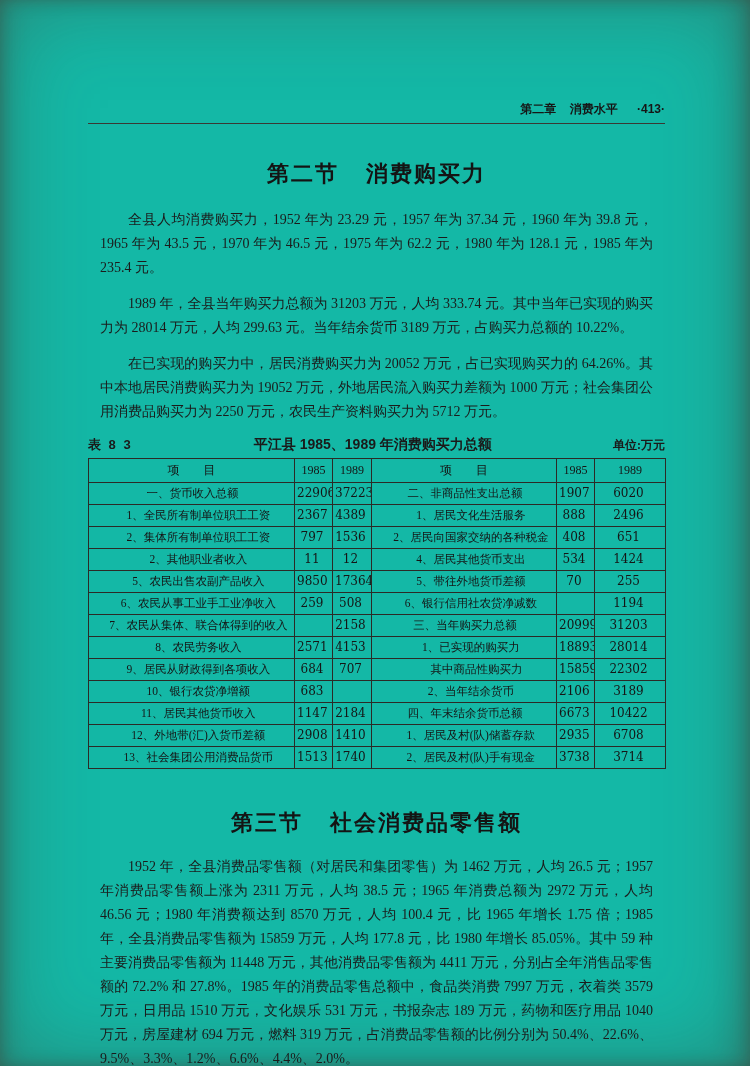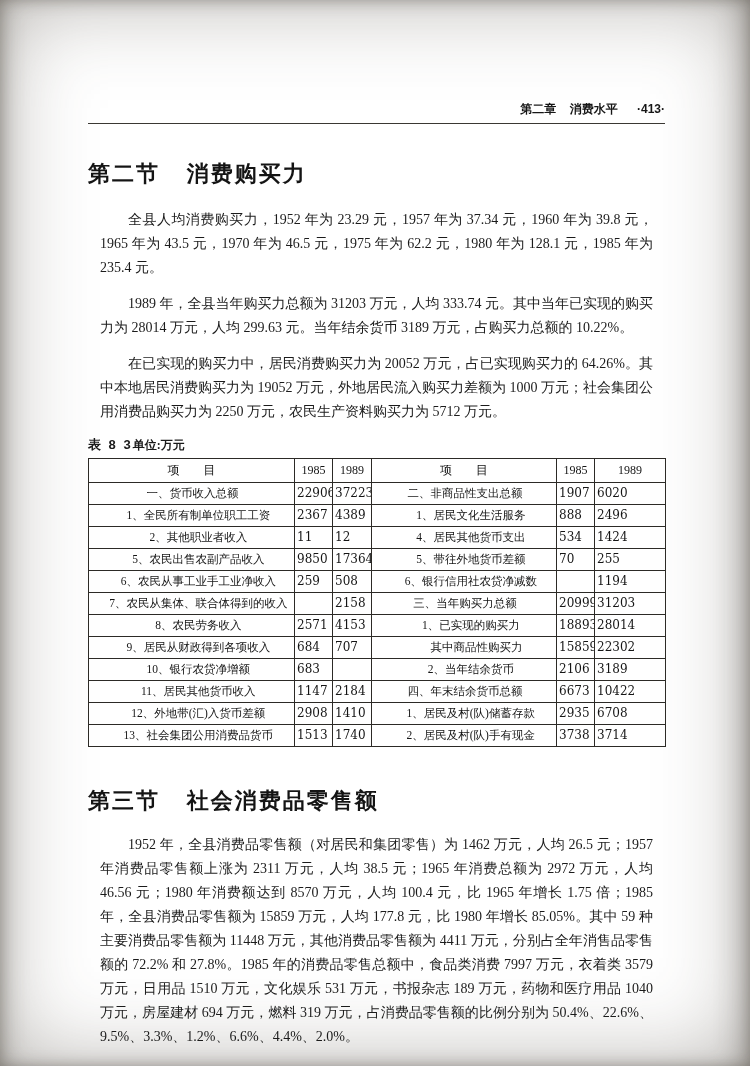--- a/index.html
+++ b/index.html
@@ -4,21 +4,21 @@
 <style>
   html, body {
     margin: 0; padding: 0;
     width: 750px; height: 1066px;
     overflow: hidden;
     background: #8f8d89;
   }
   .page {
     position: relative;
     width: 750px; height: 1066px;
-    background: #ffffff;
+    background: #14b8a6;
     box-shadow: inset 0 0 90px rgba(70,62,52,.40),
                 inset 0 0 12px rgba(70,62,52,.22),
                 inset -18px 0 30px -14px rgba(60,54,46,.45),
                 inset 14px 0 26px -12px rgba(60,54,46,.40);
   }
   .content {
     position: absolute;
     left: 88px; top: 0;
     width: 577px;
     color: #1a1a1a;
@@ -33,20 +33,21 @@
   }
   .hdr-chapter { margin-right: 10px; }
   .hdr-title   { margin-right: 16px; }
   .header-rule {
     border: none;
     border-top: 1.3px solid #3a3833;
     margin: 5px 0 0 0;
   }
   .section-title {
     margin: 36px 0 20px 0;
+    text-align: center;
     font-family: "Liberation Sans", "DejaVu Sans", sans-serif;
     font-weight: bold;
     font-size: 22px;
     letter-spacing: 2px;
     color: #141414;
     line-height: 28px;
   }
   .section-title .title-text { margin-left: 0.85em; }
   .section-title.second { margin-top: 40px; margin-bottom: 18px; }
   .body-para {
@@ -104,21 +105,21 @@
   td.item {
     font-family: "Liberation Serif", "DejaVu Serif", serif;
     font-size: 11.5px;
     text-align: center;
     padding: 1px 2px 1px 4px;
     white-space: nowrap;
   }
   td.num {
     font-family: "DejaVu Serif", "Liberation Serif", serif;
     font-size: 12px;
-    text-align: left;
+    text-align: center;
     padding: 1px 5px 1px 2px;
   }
   col.c-item-l  { width: 206px; }
   col.c-num     { width: 38px;  }
   col.c-num2    { width: 39px;  }
   col.c-item-r  { width: 185px; }
   col.c-num3    { width: 38px;  }
   col.c-numlast { width: 71px;  }
 </style>
 </head>
@@ -138,20 +139,21 @@
       <span>第二节</span>
       <span class="title-text">消费购买力</span>
     </h1>
 
     <p class="body-para">全县人均消费购买力，1952 年为 23.29 元，1957 年为 37.34 元，1960 年为 39.8 元，1965 年为 43.5 元，1970 年为 46.5 元，1975 年为 62.2 元，1980 年为 128.1 元，1985 年为 235.4 元。</p>
     <p class="body-para">1989 年，全县当年购买力总额为 31203 万元，人均 333.74 元。其中当年已实现的购买力为 28014 万元，人均 299.63 元。当年结余货币 3189 万元，占购买力总额的 10.22%。</p>
     <p class="body-para">在已实现的购买力中，居民消费购买力为 20052 万元，占已实现购买力的 64.26%。其中本地居民消费购买力为 19052 万元，外地居民流入购买力差额为 1000 万元；社会集团公用消费品购买力为 2250 万元，农民生产资料购买力为 5712 万元。</p>
 
     <div class="table-caption">
       <span class="tc-label">表 8 3</span>
+      <span class="tc-title">平江县 1985、1989 年消费购买力总额</span>
       <span class="tc-unit">单位:万元</span>
     </div>
 
     <table class="data-table">
       <colgroup>
         <col class="c-item-l">
           <col class="c-num">
           <col class="c-num2">
         <col class="c-item-r">
           <col class="c-num3">
@@ -178,20 +180,28 @@
           </tr>
           <tr>
             <td class="item">　1、全民所有制单位职工工资</td>
             <td class="num">2367</td>
             <td class="num">4389</td>
             <td class="item">　1、居民文化生活服务</td>
             <td class="num">888</td>
             <td class="num">2496</td>
           </tr>
           <tr>
+            <td class="item">　2、集体所有制单位职工工资</td>
+            <td class="num">797</td>
+            <td class="num">1536</td>
+            <td class="item">　2、居民向国家交纳的各种税金</td>
+            <td class="num">408</td>
+            <td class="num">651</td>
+          </tr>
+          <tr>
             <td class="item">　2、其他职业者收入</td>
             <td class="num">11</td>
             <td class="num">12</td>
             <td class="item">　4、居民其他货币支出</td>
             <td class="num">534</td>
             <td class="num">1424</td>
           </tr>
           <tr>
             <td class="item">　5、农民出售农副产品收入</td>
             <td class="num">9850</td>

